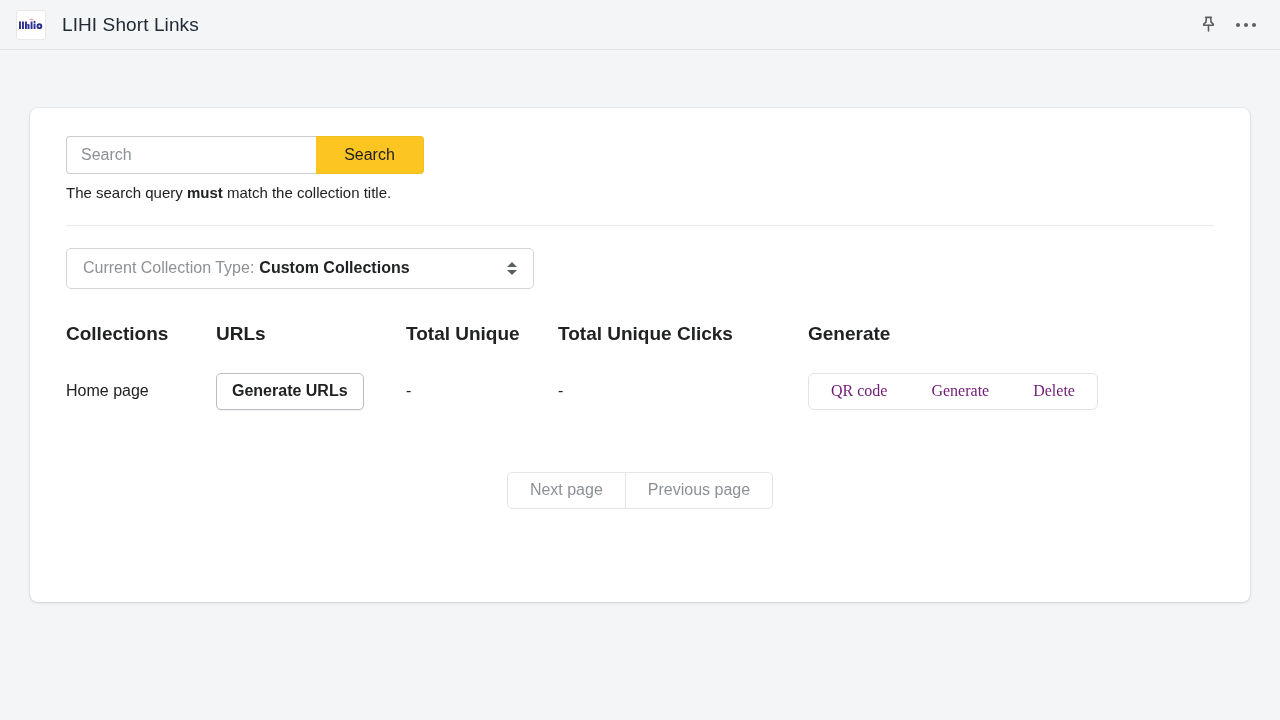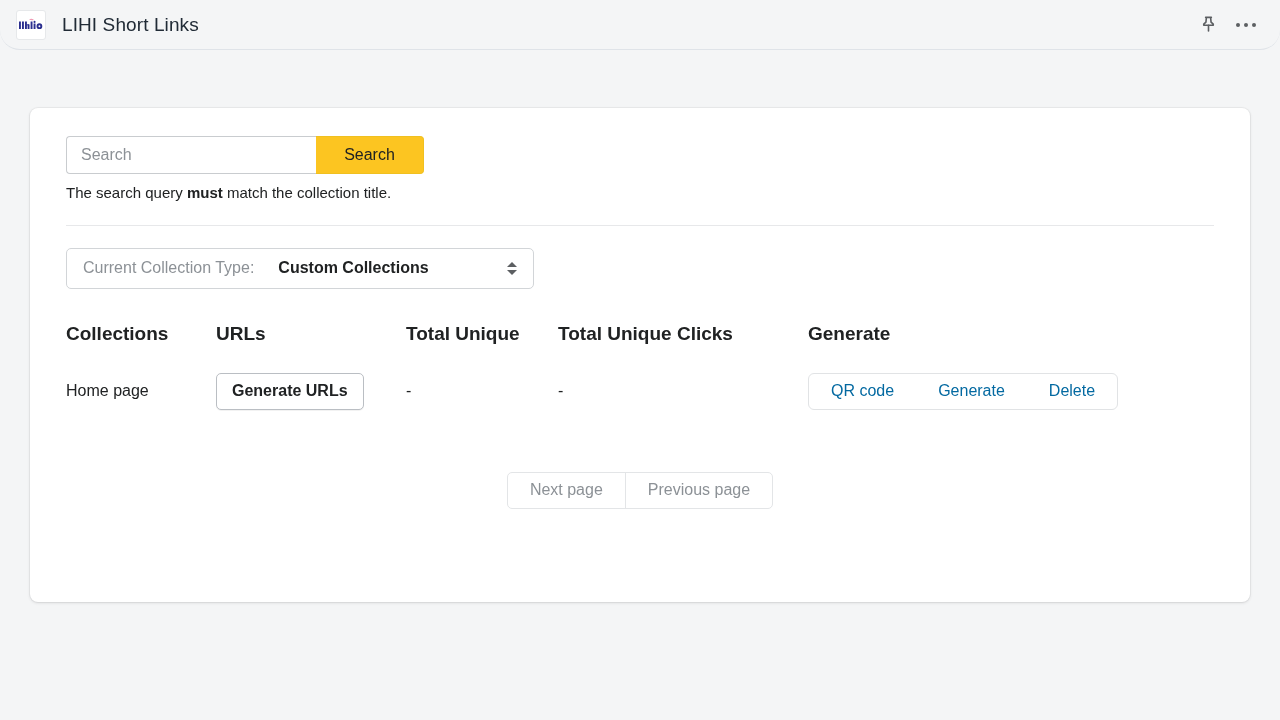--- a/index.html
+++ b/index.html
@@ -18,21 +18,20 @@
   }
 
   
   .appbar {
     height: 50px;
     background: #f4f5f6;
     border-bottom: 1px solid #dfe3e8;
     display: flex;
     align-items: center;
     padding: 0 18px 0 16px;
-    border-radius: 20px;
   }
 
   .app-logo {
     width: 30px;
     height: 30px;
     background: #ffffff;
     border: 1px solid #e6e8ea;
     border-radius: 3px;
     display: flex;
     align-items: center;
@@ -173,21 +172,20 @@
   .select-box {
     height: 41px;
     border: 1px solid #d2d5d8;
     border-radius: 5px;
     background: #ffffff;
     display: flex;
     align-items: center;
     padding: 0 16px;
     font-size: 16px;
     cursor: pointer;
-    gap: 19px;
   }
   .select-label { color: #8c9196; }
   .select-value { color: #202223; font-weight: bold; margin-left: 5px; }
   .select-caret {
     margin-left: auto;
     display: flex;
     flex-direction: column;
     align-items: center;
     justify-content: center;
     gap: 3px;
@@ -255,22 +253,22 @@
     border-radius: 6px;
     overflow: hidden;
     background: #ffffff;
   }
   .btn-group .gbtn {
     height: 35px;
     padding: 0 22px;
     background: transparent;
     border: none;
     font-size: 16px;
-    font-family: Liberation Sans, sans-serif;
-    color: #0369a1;
+    font-family: Liberation Serif, serif;
+    color: #701a75;
     cursor: pointer;
     white-space: nowrap;
   }
 
   
   .pager-wrap {
     display: flex;
     justify-content: center;
     margin-top: 48px;
   }

